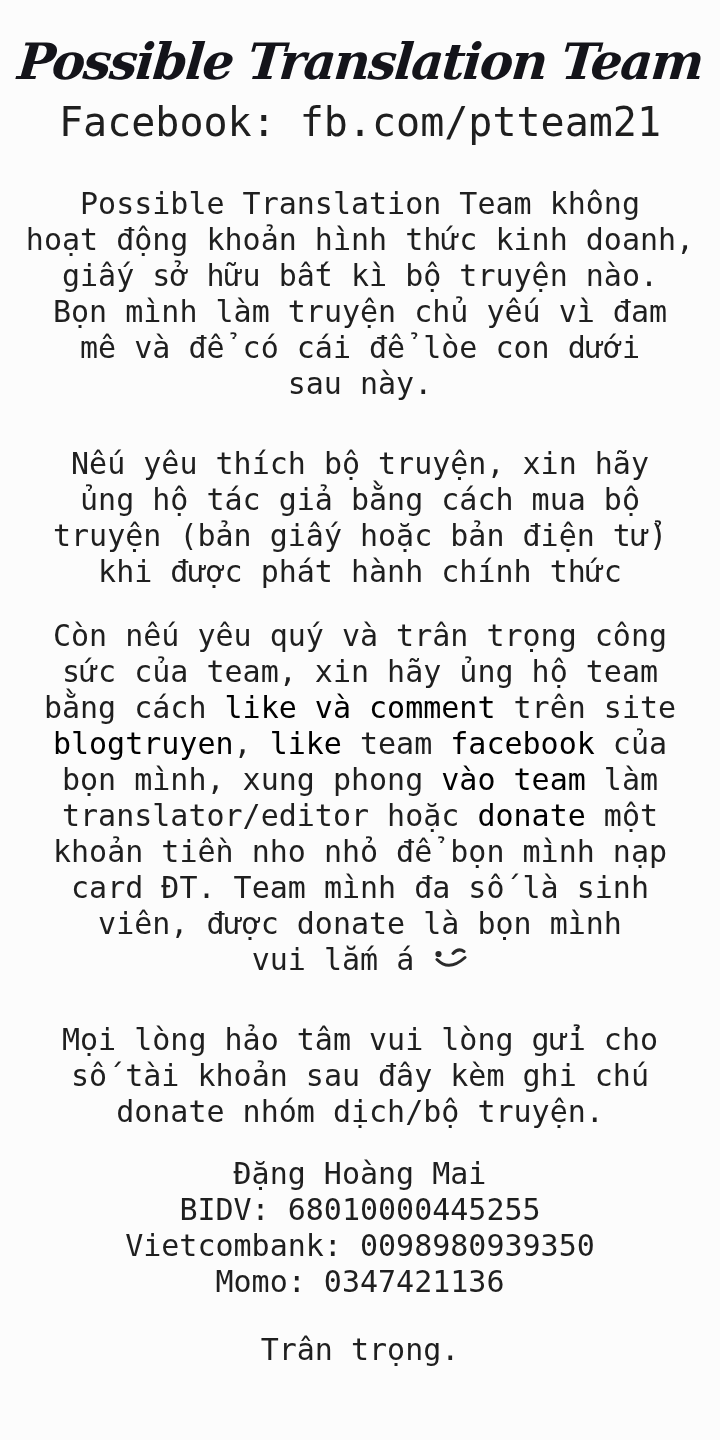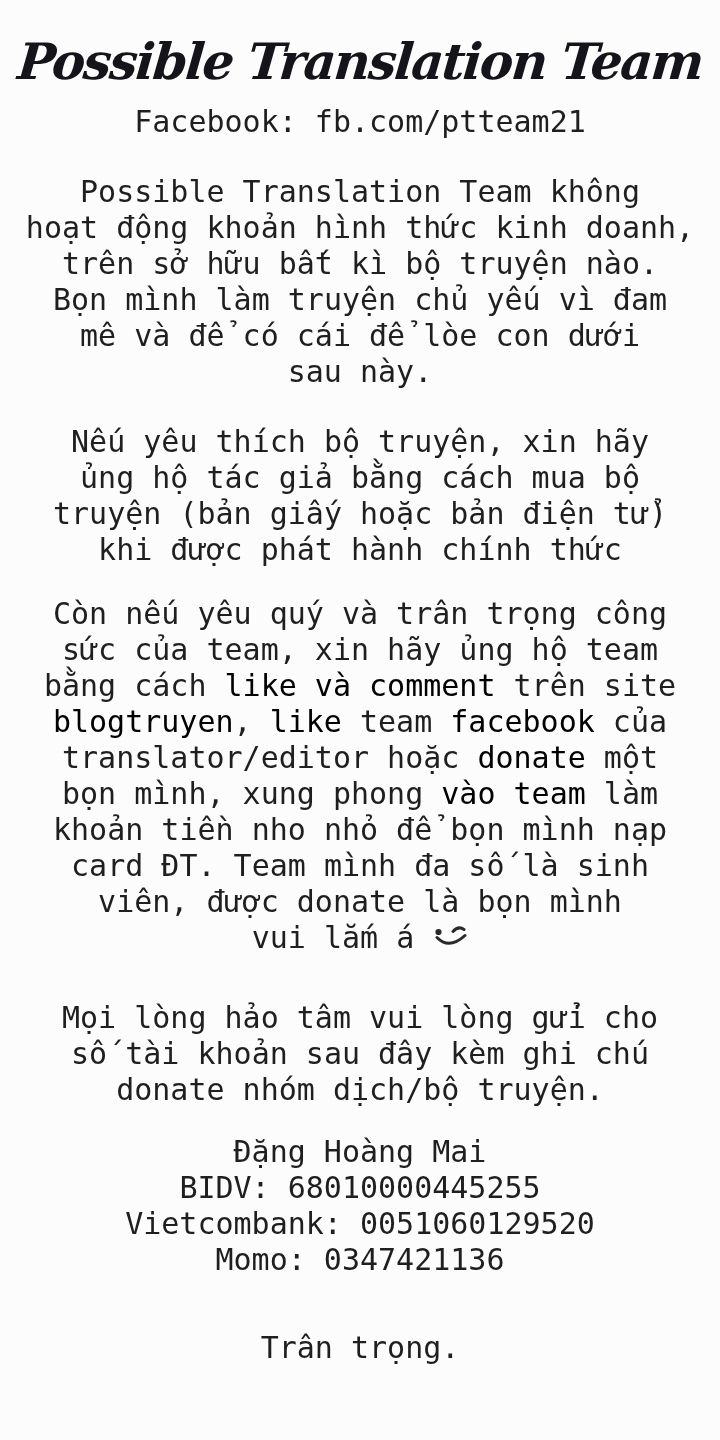--- a/index.html
+++ b/index.html
@@ -28,88 +28,88 @@
     font-family: "DejaVu Serif", serif;
     font-style: italic;
     font-weight: 700;
     font-size: 50px;
     line-height: 80px;
     letter-spacing: -2px;
     color: #14141a;
     transform: skewX(-5deg);
   }
   .facebook-line {
-    font-size: 30px;
+    font-size: 40px;
     line-height: 40px;
     color: #1f1f1f;
   }
   .para { margin: 0; }
-  .para-intro          { margin-top: 32px; }
-  .para-support-author { margin-top: 34px; }
+  .para-intro          { margin-top: 44px; }
+  .para-support-author { margin-top: 44px; }
   .para-support-team   { margin-top: 28px; }
   .para-donation-note  { margin-top: 44px; }
   .bank                { margin-top: 26px; }
-  .closing             { margin-top: 52px; }
+  .closing             { margin-top: 32px; }
   .line { white-space: pre; }
   .red { color: #000000; }
   .emoticon-svg {
     display: inline-block;
     vertical-align: -1px;
     margin-left: 2px;
     color: #2a2a2a;
   }
 </style>
 </head>
 <body>
 
 <div class="page">
   <h1 class="title">Possible Translation Team</h1>
   <div class="facebook-line">Facebook: fb.com/ptteam21</div>
 
   <div id="paragraphs">
       <div class="para para-intro">
         <div class="line"><span>Possible Translation Team không</span></div>
         <div class="line"><span>hoạt động khoản hình thức kinh doanh,</span></div>
-        <div class="line"><span>trên sở hữu bất kì bộ truyện nào.</span></div>
+        <div class="line"><span>giấy sở hữu bất kì bộ truyện nào.</span></div>
         <div class="line"><span>Bọn mình làm truyện chủ yếu vì đam</span></div>
         <div class="line"><span>mê và để có cái để lòe con dưới</span></div>
         <div class="line"><span>sau này.</span></div>
       </div>
       <div class="para para-support-author">
         <div class="line"><span>Nếu yêu thích bộ truyện, xin hãy</span></div>
         <div class="line"><span>ủng hộ tác giả bằng cách mua bộ</span></div>
         <div class="line"><span>truyện (bản giấy hoặc bản điện tử)</span></div>
         <div class="line"><span>khi được phát hành chính thức</span></div>
       </div>
       <div class="para para-support-team">
         <div class="line"><span>Còn nếu yêu quý và trân trọng công</span></div>
         <div class="line"><span>sức của team, xin hãy ủng hộ team</span></div>
         <div class="line"><span>bằng cách </span><span class="red">like và comment</span><span> trên site</span></div>
         <div class="line"><span class="red">blogtruyen</span><span>, </span><span class="red">like</span><span> team </span><span class="red">facebook</span><span> của</span></div>
+        <div class="line"><span>bọn mình, xung phong </span><span class="red">vào team</span><span> làm</span></div>
         <div class="line"><span>translator/editor hoặc </span><span class="red">donate</span><span> một</span></div>
-        <div class="line"><span>bọn mình, xung phong </span><span class="red">vào team</span><span> làm</span></div>
         <div class="line"><span>khoản tiền nho nhỏ để bọn mình nạp</span></div>
         <div class="line"><span>card ĐT. Team mình đa số là sinh</span></div>
         <div class="line"><span>viên, được donate là bọn mình</span></div>
         <div class="line"><span>vui lắm á </span><svg class="emoticon-svg" width="34" height="24" viewBox="0 0 34 24">
             <circle cx="4.5" cy="7" r="3.1" fill="currentColor"></circle>
             <path d="M19 6.5 Q24.5 0.5 30 4.5" fill="none" stroke="currentColor" stroke-width="3" stroke-linecap="round"></path>
             <path d="M3 12.5 Q15 25 31 10.5" fill="none" stroke="currentColor" stroke-width="3" stroke-linecap="round"></path>
           </svg></div>
       </div>
       <div class="para para-donation-note">
         <div class="line"><span>Mọi lòng hảo tâm vui lòng gửi cho</span></div>
         <div class="line"><span>số tài khoản sau đây kèm ghi chú</span></div>
         <div class="line"><span>donate nhóm dịch/bộ truyện.</span></div>
       </div>
     </div>
 
   <div class="para bank">
     <div class="line">Đặng Hoàng Mai</div>
     <div id="accounts">
         <div class="line">BIDV: 68010000445255</div>
-        <div class="line">Vietcombank: 0051060129520</div>
+        <div class="line">Vietcombank: 0098980939350</div>
         <div class="line">Momo: 0347421136</div>
       </div>
   </div>
 
   <div class="para closing">Trân trọng.</div>
 </div>
 
 </body></html>

